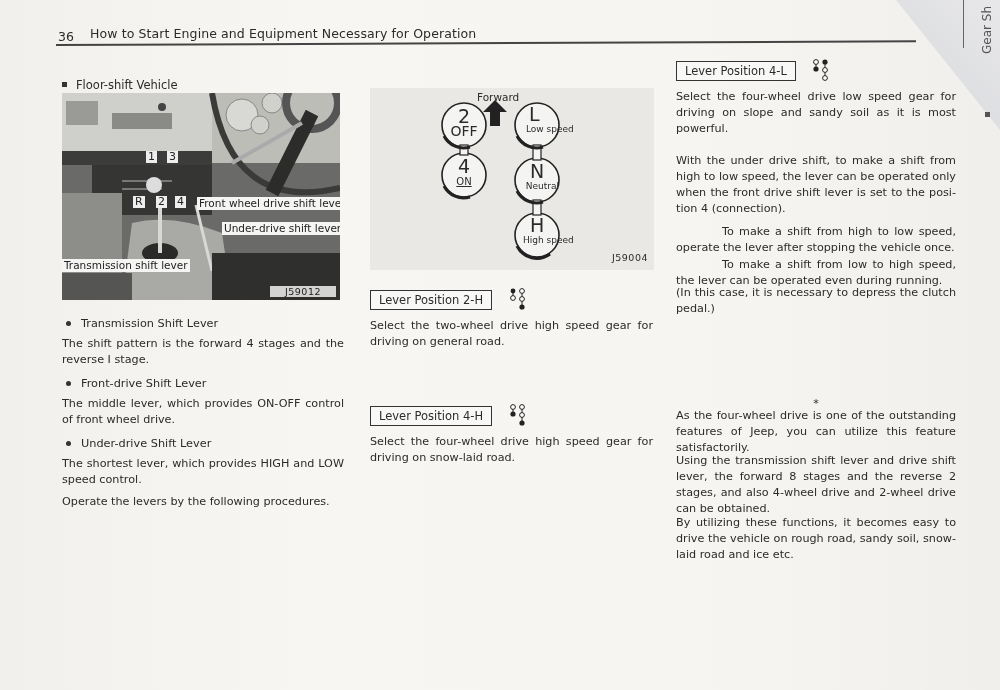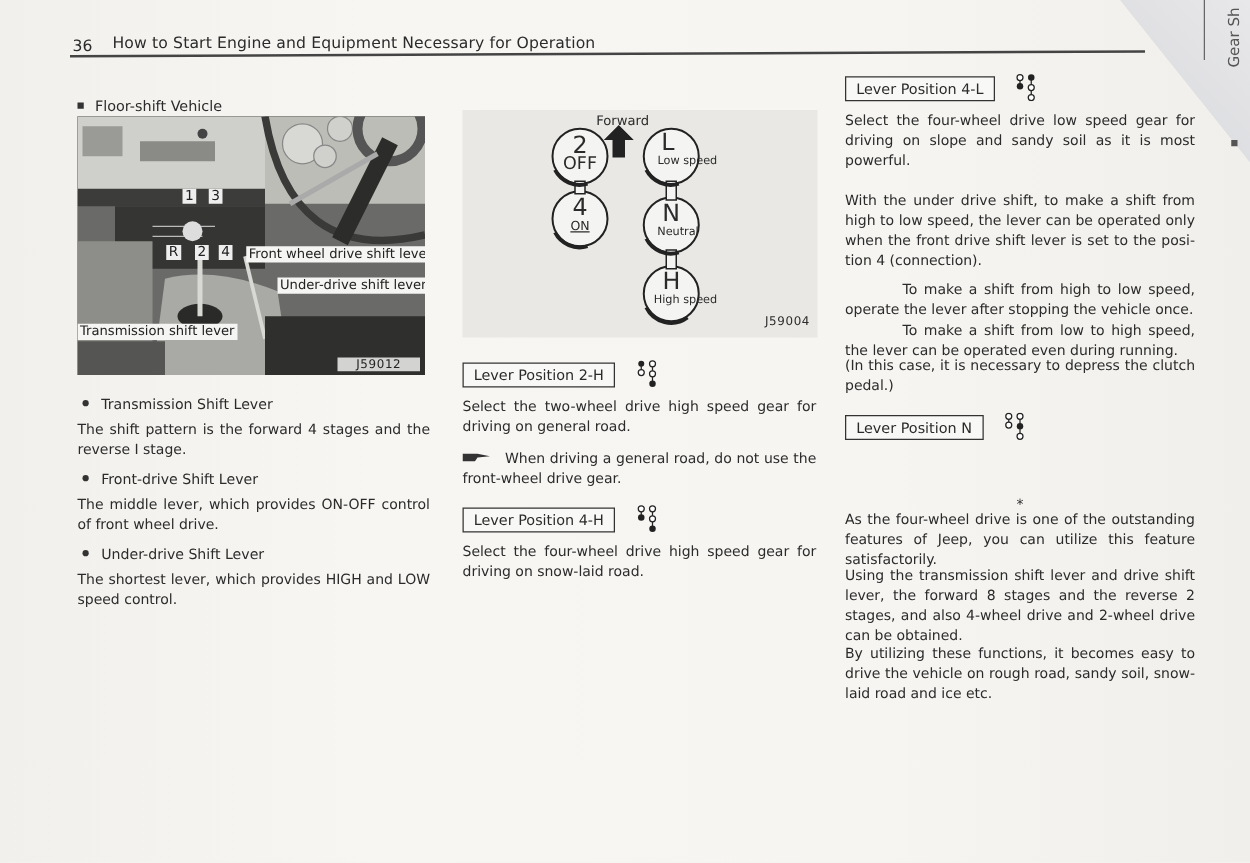--- a/index.html
+++ b/index.html
@@ -113,20 +113,21 @@
     <div class="para" style="margin-top:4px;">The shift pattern is the forward 4 stages and the reverse I stage.</div>
   </div>
   <div class="abs col1" style="top:376px;">
     <div class="subhead"><span class="dot"></span><span>Front-drive Shift Lever</span></div>
     <div class="para" style="margin-top:4px;">The middle lever, which provides ON-OFF control of front wheel drive.</div>
   </div>
   <div class="abs col1" style="top:436px;">
     <div class="subhead"><span class="dot"></span><span>Under-drive Shift Lever</span></div>
     <div class="para" style="margin-top:4px;">The shortest lever, which provides HIGH and LOW speed control.</div>
   </div>
+  <div class="abs col1" style="top:494px;">Operate the levers by the following procedures.</div>
 
   <div class="abs diagram">
     <div class="diagram-forward">Forward</div>
     <svg width="284" height="182" style="position:absolute;left:0;top:0;">
 
       <polygon points="125,12 137,24 130,24 130,38 120,38 120,24 113,24" fill="#222"></polygon>
 
       <g>
         <circle cx="94" cy="37" r="22" fill="#f4f4f2" stroke="#222" stroke-width="1.6"></circle>
         <circle cx="94" cy="87" r="22" fill="#f4f4f2" stroke="#222" stroke-width="1.6"></circle>
@@ -176,25 +177,20 @@
         <line x1="5" y1="3" x2="5" y2="10" stroke="#222"></line>
           <line x1="14" y1="3" x2="14" y2="19" stroke="#222"></line>
         <circle cx="5" cy="3" r="2.4" fill="#222"></circle>
           <circle cx="5" cy="10" r="2.4" fill="#fff" stroke="#222"></circle>
         <circle cx="14" cy="3" r="2.4" fill="#fff" stroke="#222"></circle>
           <circle cx="14" cy="11" r="2.4" fill="#fff" stroke="#222"></circle>
           <circle cx="14" cy="19" r="2.6" fill="#222"></circle>
       </svg>
     </div>
     <div class="para" style="margin-top:8px;">Select the two-wheel drive high speed gear for driving on general road.</div>
-    <div class="para" style="margin-top:9px;">
-      <svg class="hand-icon" viewBox="0 0 22 8">
-        <path d="M0 1 L12 1 L22 3 L12 4 L10 7 L0 7 Z" fill="#333"></path>
-      </svg><span>When driving a general road, do not use the front-wheel drive gear.</span>
-    </div>
   </div>
 
   <div class="abs col2" style="top:406px;">
     <div>
       <span class="lever-box">Lever Position 4-H</span>
       <svg class="gear-glyph" width="20" height="22">
         <line x1="5" y1="3" x2="5" y2="10" stroke="#222"></line>
           <line x1="14" y1="3" x2="14" y2="19" stroke="#222"></line>
         <circle cx="5" cy="3" r="2.4" fill="#fff" stroke="#222"></circle>
           <circle cx="5" cy="10" r="2.6" fill="#222"></circle>
@@ -221,32 +217,20 @@
     </div>
     <div class="para" style="margin-top:8px;">Select the four-wheel drive low speed gear for driving on slope and sandy soil as it is most powerful.</div>
   </div>
 
   <div class="abs col3 para" style="top:153px;">With the under drive shift, to make a shift from high to low speed, the lever can be operated only when the front drive shift lever is set to the posi-tion 4 (connection).</div>
   <div class="abs col3 para indent" style="top:224px;">To make a shift from high to low speed, operate the lever after stopping the vehicle once.</div>
   <div class="abs col3 para indent" style="top:257px;">To make a shift from low to high speed, the lever can be operated even during running.</div>
   <div class="abs col3 para" style="top:285px;">(In this case, it is necessary to depress the clutch pedal.)</div>
 
   <div class="abs col3" style="top:332px;">
-    <div>
-      <span class="lever-box">Lever Position N</span>
-      <svg class="gear-glyph" width="20" height="22">
-        <line x1="5" y1="3" x2="5" y2="10" stroke="#222"></line>
-          <line x1="14" y1="3" x2="14" y2="19" stroke="#222"></line>
-        <circle cx="5" cy="3" r="2.4" fill="#fff" stroke="#222"></circle>
-          <circle cx="5" cy="10" r="2.4" fill="#fff" stroke="#222"></circle>
-        <circle cx="14" cy="3" r="2.4" fill="#fff" stroke="#222"></circle>
-          <circle cx="14" cy="11" r="2.6" fill="#222"></circle>
-          <circle cx="14" cy="19" r="2.4" fill="#fff" stroke="#222"></circle>
-      </svg>
-    </div>
   </div>
 
   <div class="abs col3 center" style="top:396px;">*</div>
   <div class="abs col3 para" style="top:408px;">As the four-wheel drive is one of the outstanding features of Jeep, you can utilize this feature satisfactorily.</div>
   <div class="abs col3 para" style="top:453px;">Using the transmission shift lever and drive shift lever, the forward 8 stages and the reverse 2 stages, and also 4-wheel drive and 2-wheel drive can be obtained.</div>
   <div class="abs col3 para" style="top:515px;">By utilizing these functions, it becomes easy to drive the vehicle on rough road, sandy soil, snow-laid road and ice etc.</div>
 
 </div>
 
 </body></html>

